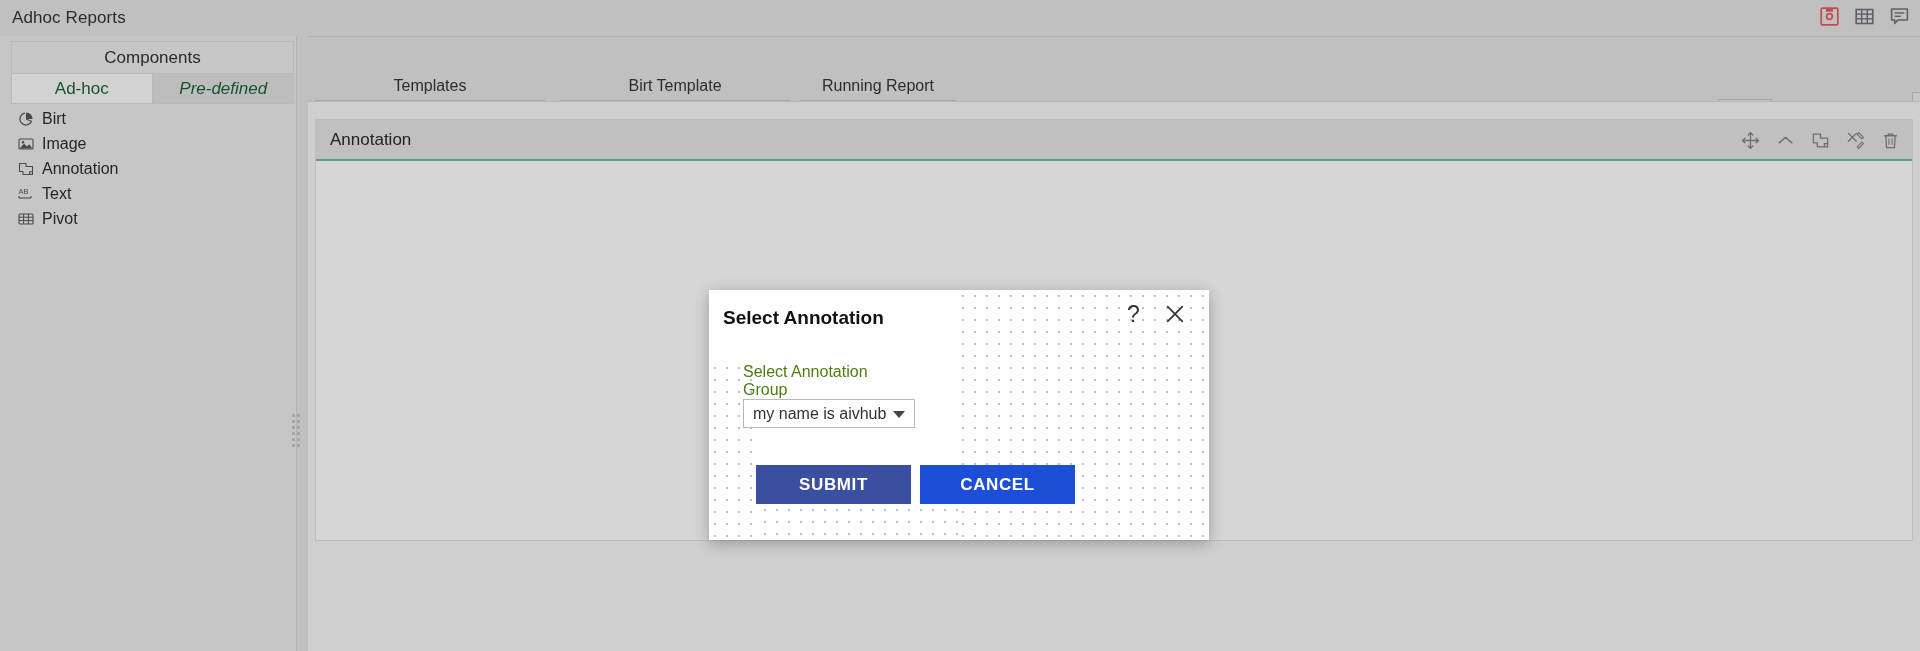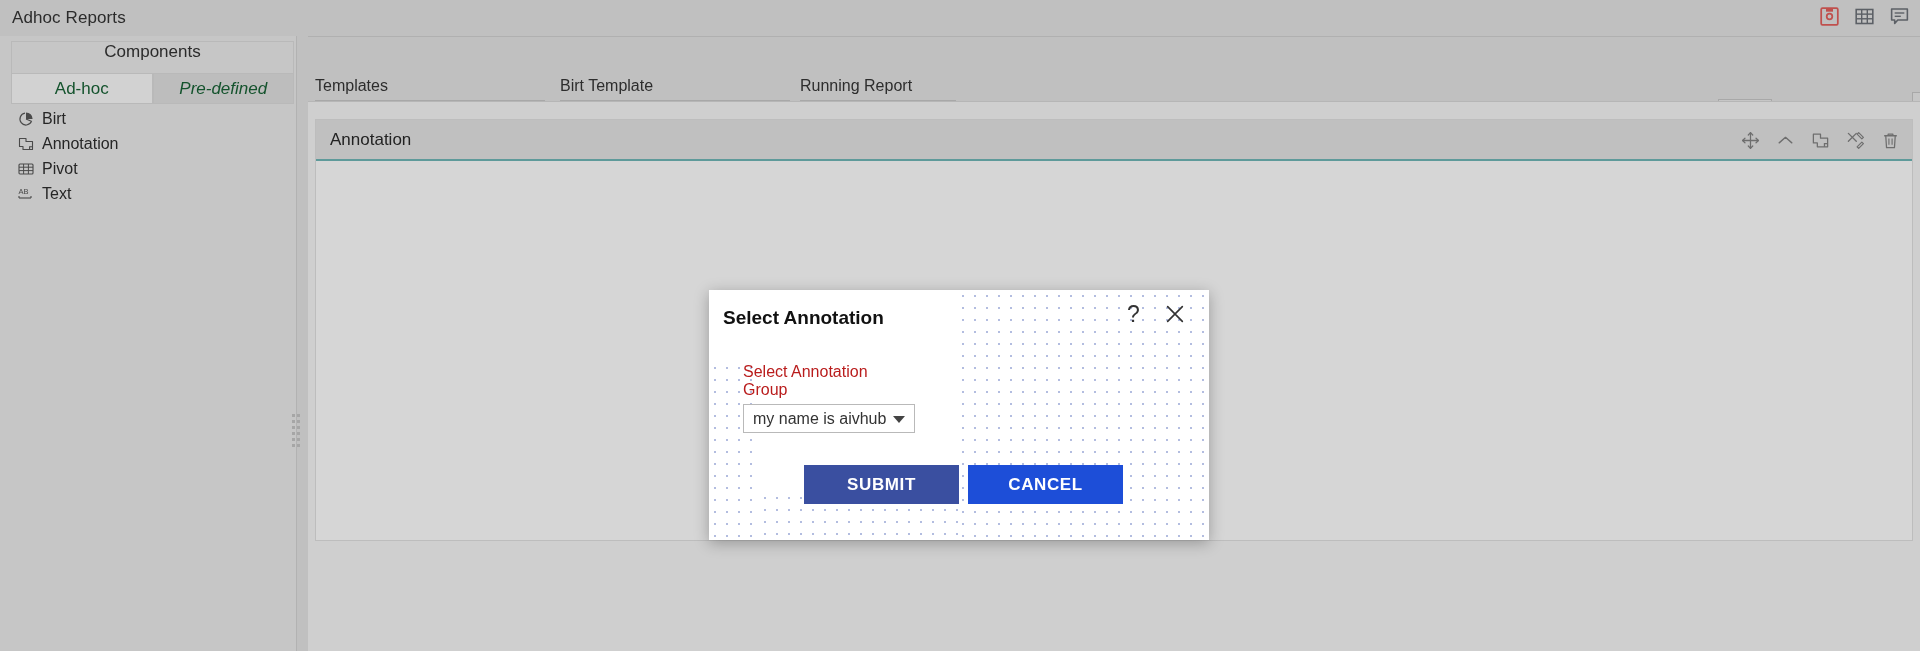--- a/index.html
+++ b/index.html
@@ -31,21 +31,21 @@
   
   .left-panel {
     position: absolute; left: 0; top: 36px;
     width: 297px; height: 615px;
     background: #c6c6c6;
     border-right: 1px solid #b2b2b2;
   }
   .components-head {
     position: absolute; left: 11px; top: 5px; width: 283px; height: 33px;
     background: #c6c6c6; border: 1px solid #b9b9b9;
-    display: flex; justify-content: center;
+    display: flex; align-items: center; justify-content: center;
     font-size: 17px; color: #2b2b2b;
   }
   .tabstrip {
     position: absolute; left: 11px; top: 38px; width: 283px; height: 30px;
     display: flex;
   }
   .tab {
     flex: 1; display: flex; align-items: center; justify-content: center;
     font-size: 17px; color: #14532d;
     border: 1px solid #b9b9b9; border-top: none;
@@ -74,21 +74,21 @@
 
   
   .toolbar {
     position: absolute; left: 308px; top: 36px;
     width: 1612px; height: 65px;
     background: #c0c0c0;
     border-top: 1px solid #b0b0b0;
   }
   .field { position: absolute; }
   .field-label {
-    font-size: 16px; color: #2d2d2d; display: block; margin-bottom: 5px;
+    font-size: 16px; color: #2d2d2d; display: block; margin-bottom: 5px; text-align: center;
   }
   .select-box {
     position: relative; height: 31px;
     background: #c6c6c6; border: 1px solid #a8a8a8;
     display: flex; align-items: center;
     padding: 0 30px 0 10px;
     font-size: 16px; color: #2d2d2d;
     cursor: pointer; white-space: nowrap; overflow: hidden;
   }
   .caret {
@@ -200,21 +200,21 @@
     position: absolute; left: 418px; top: 13px;
     font-size: 23px; color: #333; cursor: pointer; line-height: 1;
   }
   .modal-close {
     position: absolute; left: 455px; top: 13px;
     width: 22px; height: 22px; cursor: pointer;
   }
 
   .modal-field { position: absolute; }
   .modal-field-label {
-    font-size: 16px; color: #b91c1c; display: block; margin-bottom: 5px;
+    font-size: 16px; color: #4d7c0f; display: block; 
   }
   .modal-select {
     position: relative; height: 29px;
     background: #ffffff; border: 1px solid #b9b9b9;
     display: flex; align-items: center;
     padding: 0 30px 0 9px;
     font-size: 16px; color: #333;
     cursor: pointer; white-space: nowrap; overflow: hidden;
   }
   .modal-select .caret {
@@ -222,21 +222,20 @@
     border-left-width: 6px; border-right-width: 6px; border-top-width: 7px;
     margin-top: -3px;
   }
 
   .btn {
     position: absolute; height: 39px;
     border: none; cursor: pointer;
     font-size: 17px; font-weight: bold; letter-spacing: .6px;
     color: #ffffff;
     font-family: "Liberation Sans", sans-serif;
-    margin-left: 48px;
   }
   .btn-submit { left: 47px; top: 175px; width: 155px; background: #3a4fa0; }
   .btn-cancel { left: 211px; top: 175px; width: 155px; background: #1d4ed8; }
 </style>
 </head>
 <body>
 
 <div id="app-root">
 
   <div class="titlebar">
@@ -282,48 +281,56 @@
 
       <div class="comp-item">
         <svg class="comp-icon" viewBox="0 0 16 16">
           <path d="M8 8 L8 1.4 A6.6 6.6 0 0 1 14.6 8 Z" fill="#4a4a4a"></path>
           <path d="M13.4 10.6 A6 6 0 1 1 7 2.1" fill="none" stroke="#4a4a4a" stroke-width="1.2"></path>
           <line x1="8" y1="8" x2="13.9" y2="10.4" stroke="#4a4a4a" stroke-width="1.1"></line>
         </svg>
         <span>Birt</span>
       </div>
 
+      <div class="comp-item">
+        <svg class="comp-icon" viewBox="0 0 16 16">
+          <rect x="1" y="3" width="14" height="10" rx="1" fill="none" stroke="#4a4a4a" stroke-width="1.1"></rect>
+          <circle cx="5" cy="6.2" r="1.2" fill="#4a4a4a"></circle>
+          <path d="M1.6 12.6 L6 7.6 L9 10.5 L11.2 8.3 L14.4 12.6 Z" fill="#4a4a4a"></path>
+        </svg>
+        <span>Image</span>
+      </div>
 
       <div class="comp-item">
         <svg class="comp-icon" viewBox="0 0 16 16">
           <path d="M1.5 2.5 H8 V5.5 H14.5 V13.5 H5 V10.5 H1.5 Z" fill="none" stroke="#4a4a4a" stroke-width="1.1" stroke-linejoin="round"></path>
           <path d="M11.6 13.5 V10.8 H14.5" fill="none" stroke="#4a4a4a" stroke-width="1.1"></path>
         </svg>
         <span>Annotation</span>
+      </div>
+
+      <div class="comp-item">
+        <svg class="comp-icon" viewBox="0 0 16 16">
+          <text x="0.5" y="8.2" font-family="Liberation Sans, sans-serif" font-size="7.5" fill="#4a4a4a">AB</text>
+          <line x1="1" y1="12" x2="13" y2="12" stroke="#4a4a4a" stroke-width="1.1"></line>
+          <line x1="1" y1="12" x2="1" y2="10" stroke="#4a4a4a" stroke-width="1.1"></line>
+          <line x1="13" y1="12" x2="13" y2="10" stroke="#4a4a4a" stroke-width="1.1"></line>
+        </svg>
+        <span>Text</span>
       </div>
 
       <div class="comp-item">
         <svg class="comp-icon" viewBox="0 0 16 16">
           <rect x="1" y="3" width="14" height="10" rx="1" fill="none" stroke="#4a4a4a" stroke-width="1.1"></rect>
           <line x1="1" y1="6.2" x2="15" y2="6.2" stroke="#4a4a4a" stroke-width="1"></line>
           <line x1="1" y1="9.6" x2="15" y2="9.6" stroke="#4a4a4a" stroke-width="1"></line>
           <line x1="5.6" y1="3" x2="5.6" y2="13" stroke="#4a4a4a" stroke-width="1"></line>
           <line x1="10.4" y1="3" x2="10.4" y2="13" stroke="#4a4a4a" stroke-width="1"></line>
         </svg>
         <span>Pivot</span>
-      </div>
-
-      <div class="comp-item">
-        <svg class="comp-icon" viewBox="0 0 16 16">
-          <text x="0.5" y="8.2" font-family="Liberation Sans, sans-serif" font-size="7.5" fill="#4a4a4a">AB</text>
-          <line x1="1" y1="12" x2="13" y2="12" stroke="#4a4a4a" stroke-width="1.1"></line>
-          <line x1="1" y1="12" x2="1" y2="10" stroke="#4a4a4a" stroke-width="1.1"></line>
-          <line x1="13" y1="12" x2="13" y2="10" stroke="#4a4a4a" stroke-width="1.1"></line>
-        </svg>
-        <span>Text</span>
       </div>
 
     </div>
   </div>
 
   <div class="splitter">
     <i style="left:1px;top:0"></i>
       <i style="left:6px;top:0"></i>
     <i style="left:1px;top:6px"></i>
       <i style="left:6px;top:6px"></i>

